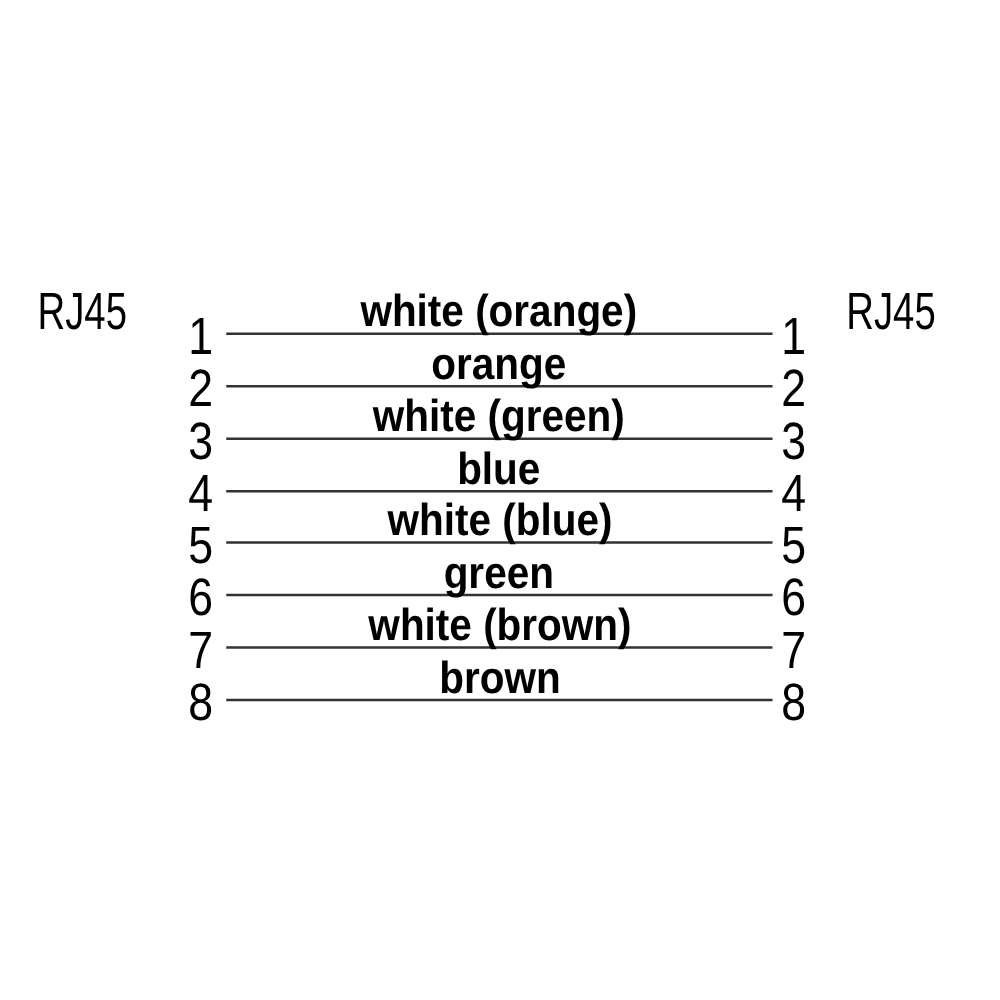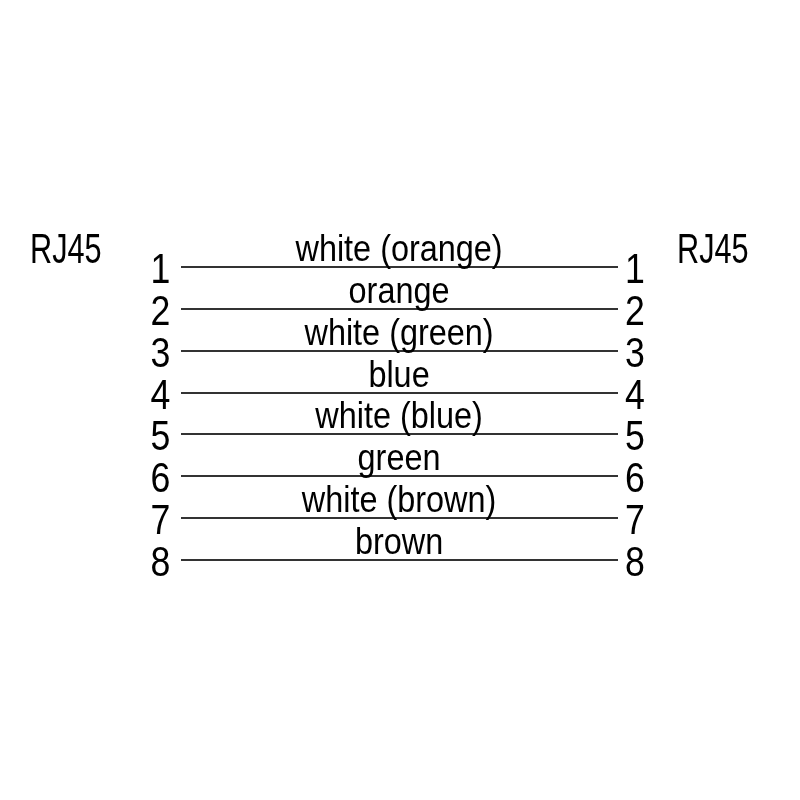--- a/index.html
+++ b/index.html
@@ -56,20 +56,21 @@
     background: var(--line-color, #333333);
   }
   .wire-label {
     position: absolute;
     left: 181px;
     top: -36px;
     width: 437px;
     text-align: center;
     font-size: 36px;
     line-height: 36px;
+    font-weight: bold;
   }
   .pin {
     position: absolute;
     top: -19px;
     font-size: 42px;
     line-height: 42px;
   }
   .pin-left {
     left: 136px;
     width: 34px;

